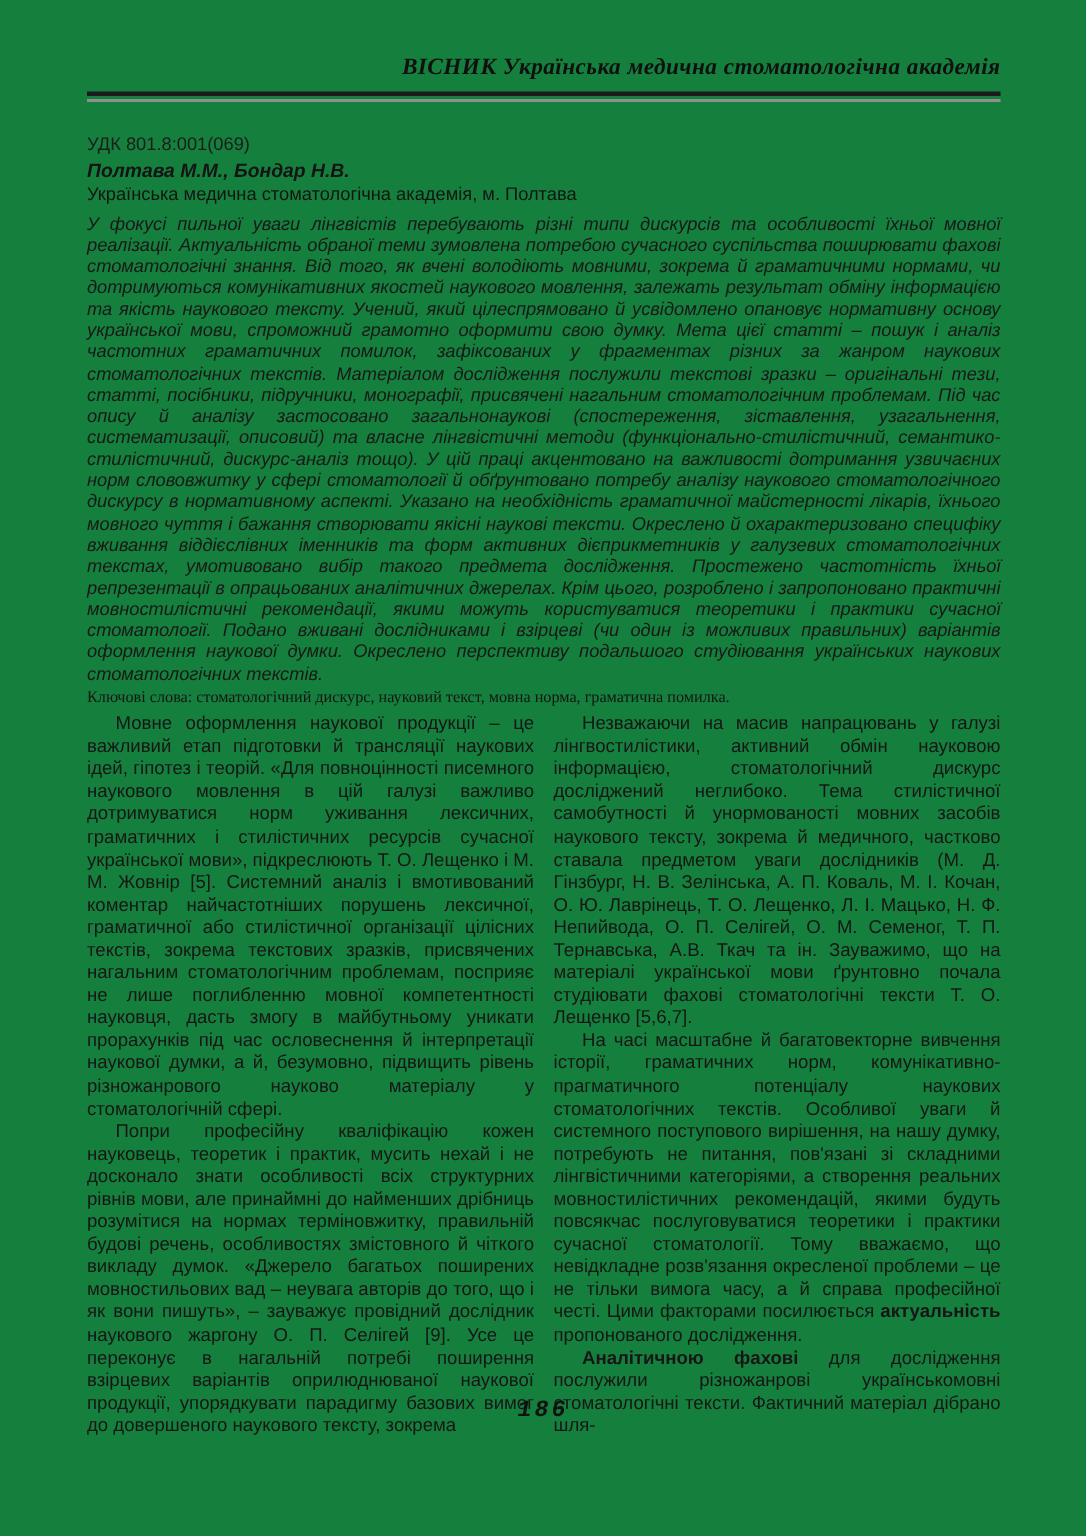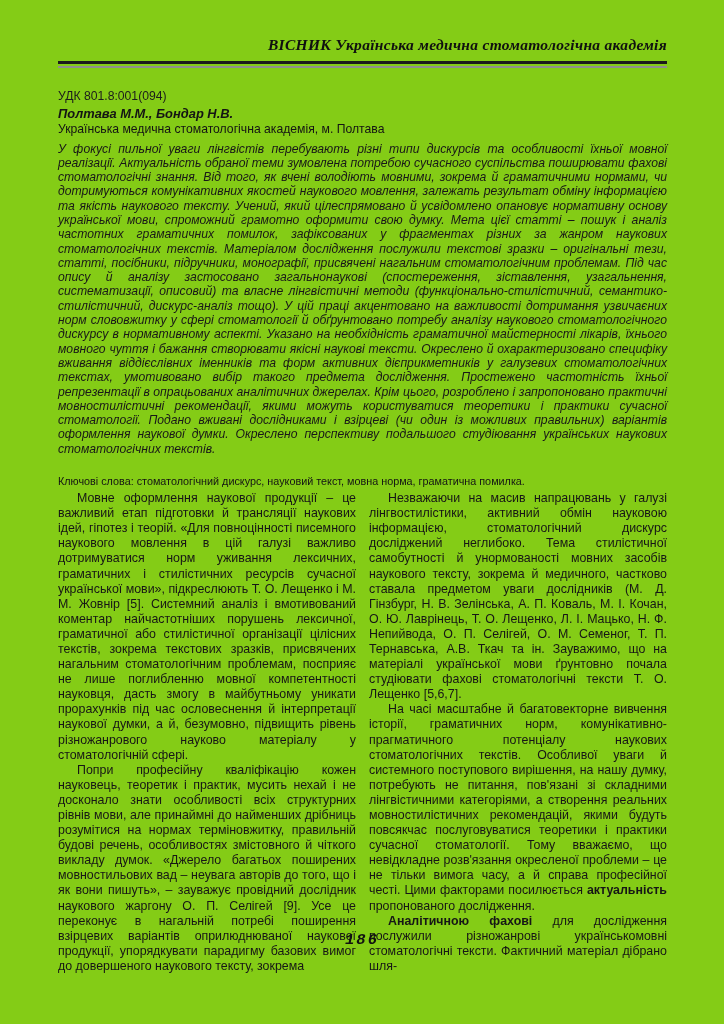--- a/index.html
+++ b/index.html
@@ -1,20 +1,20 @@
 <!DOCTYPE html>
 <html lang="uk"><head>
 <meta charset="utf-8">
 <style>
   html, body { margin: 0; padding: 0; background: #ffffff; }
   .page {
     position: relative;
     width: 724px;
     height: 1024px;
-    background: #84cc16;
+    background: #15803d;
     font-family: "Liberation Sans", sans-serif;
     color: #141414;
     overflow: hidden;
   }
   .content { padding: 36px 57px 0 58px; }
 
   .journal-title {
     text-align: right;
     font-family: "Liberation Serif", serif;
     font-style: italic;
@@ -60,21 +60,22 @@
     font-style: italic;
     font-weight: normal;
     text-align: justify;
     line-height: 14.3px;
     margin-top: 5px;
     color: #181818;
   }
   .keywords {
     font-size: 10.8px;
     line-height: 13px;
-    margin-top: 19px;
+    margin-top: 3px;
+    font-family: Liberation Serif, serif;
   }
 
   .columns {
     display: flex;
     gap: 13px;
     margin-top: 3px;
   }
   .col {
     width: 298px;
     text-align: justify;
@@ -102,21 +103,21 @@
 </style>
 </head>
 <body>
 
 <div class="page">
   <div class="content">
 
     <div class="journal-title">ВІСНИК Українська медична стоматологічна академія</div>
     <div class="header-rule"></div>
 
-    <div class="udk-line">УДК 801.8:001(094)</div>
+    <div class="udk-line">УДК 801.8:001(069)</div>
     <div class="authors-line">Полтава М.М., Бондар Н.В.</div>
     <div class="affiliation-line">Українська медична стоматологічна академія, м. Полтава</div>
 
 
     <div class="abstract">У фокусі пильної уваги лінгвістів перебувають різні типи дискурсів та особливості їхньої мовної реалізації. Актуальність обраної теми зумовлена потребою сучасного суспільства поширювати фахові стоматологічні знання. Від того, як вчені володіють мовними, зокрема й граматичними нормами, чи дотримуються комунікативних якостей наукового мовлення, залежать результат обміну інформацією та якість наукового тексту. Учений, який цілеспрямовано й усвідомлено опановує нормативну основу української мови, спроможний грамотно оформити свою думку. Мета цієї статті – пошук і аналіз частотних граматичних помилок, зафіксованих у фрагментах різних за жанром наукових стоматологічних текстів. Матеріалом дослідження послужили текстові зразки – оригінальні тези, статті, посібники, підручники, монографії, присвячені нагальним стоматологічним проблемам. Під час опису й аналізу застосовано загальнонаукові (спостереження, зіставлення, узагальнення, систематизації, описовий) та власне лінгвістичні методи (функціонально-стилістичний, семантико-стилістичний, дискурс-аналіз тощо).  У цій праці акцентовано на важливості дотримання узвичаєних норм слововжитку у сфері стоматології й обґрунтовано потребу аналізу наукового стоматологічного дискурсу в нормативному аспекті. Указано на необхідність граматичної майстерності лікарів, їхнього мовного чуття і бажання створювати якісні наукові тексти. Окреслено й охарактеризовано специфіку вживання віддієслівних іменників та форм активних дієприкметників у галузевих стоматологічних текстах, умотивовано вибір такого предмета дослідження. Простежено частотність їхньої репрезентації в опрацьованих аналітичних джерелах. Крім цього, розроблено і запропоновано практичні мовностилістичні рекомендації, якими можуть користуватися теоретики і практики сучасної стоматології. Подано вживані дослідниками і взірцеві (чи один із можливих правильних) варіантів оформлення наукової думки. Окреслено перспективу подальшого студіювання українських наукових стоматологічних текстів.</div>
 
     <div class="keywords">Ключові слова: стоматологічний дискурс, науковий текст, мовна норма, граматична помилка.</div>
 
     <div class="columns">
 

